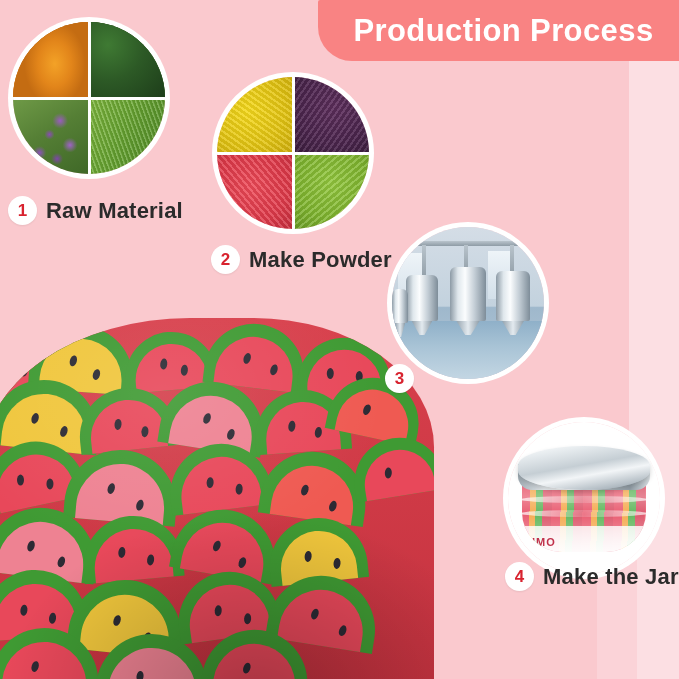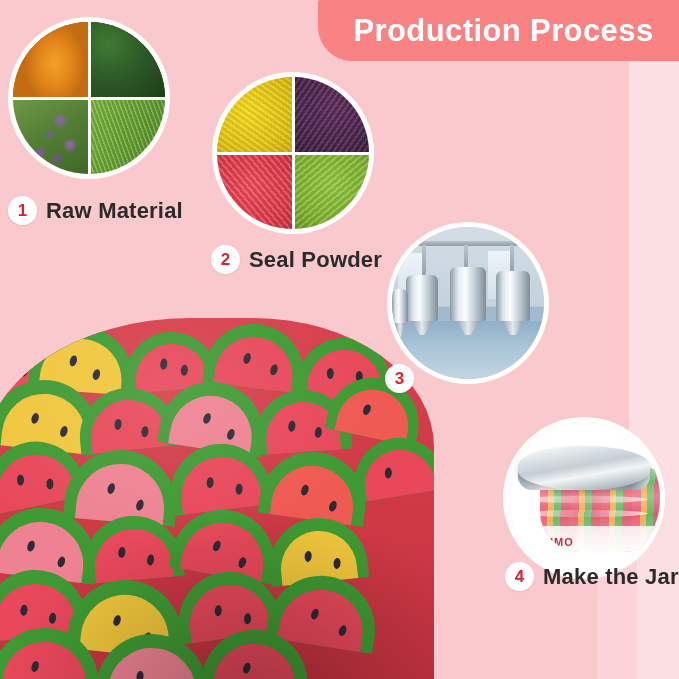--- a/index.html
+++ b/index.html
@@ -170,21 +170,21 @@
   .pipe{
     position:absolute;
     background:linear-gradient(180deg,#b9c4cc,#8e9ba5);
   }
 
   
   #circle-jar{left:508px;top:422px;width:152px;height:152px;}
   .jar-bg{position:absolute;inset:0;background:#ffffff;}
   .jar-body{
     position:absolute;
-    left:32px;top:46px;width:124px;height:84px;
+    left:14px;top:46px;width:124px;height:84px;
     border-radius:16px 16px 40px 40px;
     background:
       linear-gradient(180deg,
         rgba(255,255,255,.55) 0%,
         rgba(255,255,255,.18) 16%,
         rgba(255,255,255,.35) 34%,
         rgba(255,255,255,.12) 55%,
         rgba(255,255,255,.55) 100%),
       repeating-linear-gradient(92deg,#e6485f 0 9px,#f3a13c 9px 15px,#4fae4a 15px 22px,#d8435a 22px 31px);
     overflow:hidden;
@@ -468,21 +468,21 @@
     <div class="pile-shade"></div>
   </div>
 
   <div class="step" id="step-1">
     <span class="badge">1</span>
     <span class="step-label">Raw Material</span>
   </div>
 
   <div class="step" id="step-2">
     <span class="badge">2</span>
-    <span class="step-label">Seal Powder</span>
+    <span class="step-label">Make Powder</span>
   </div>
 
   <div class="step" id="step-3">
     <span class="badge">3</span>
   </div>
 
   <div class="step" id="step-4">
     <span class="badge">4</span>
     <span class="step-label">Make the Jar</span>
   </div>

